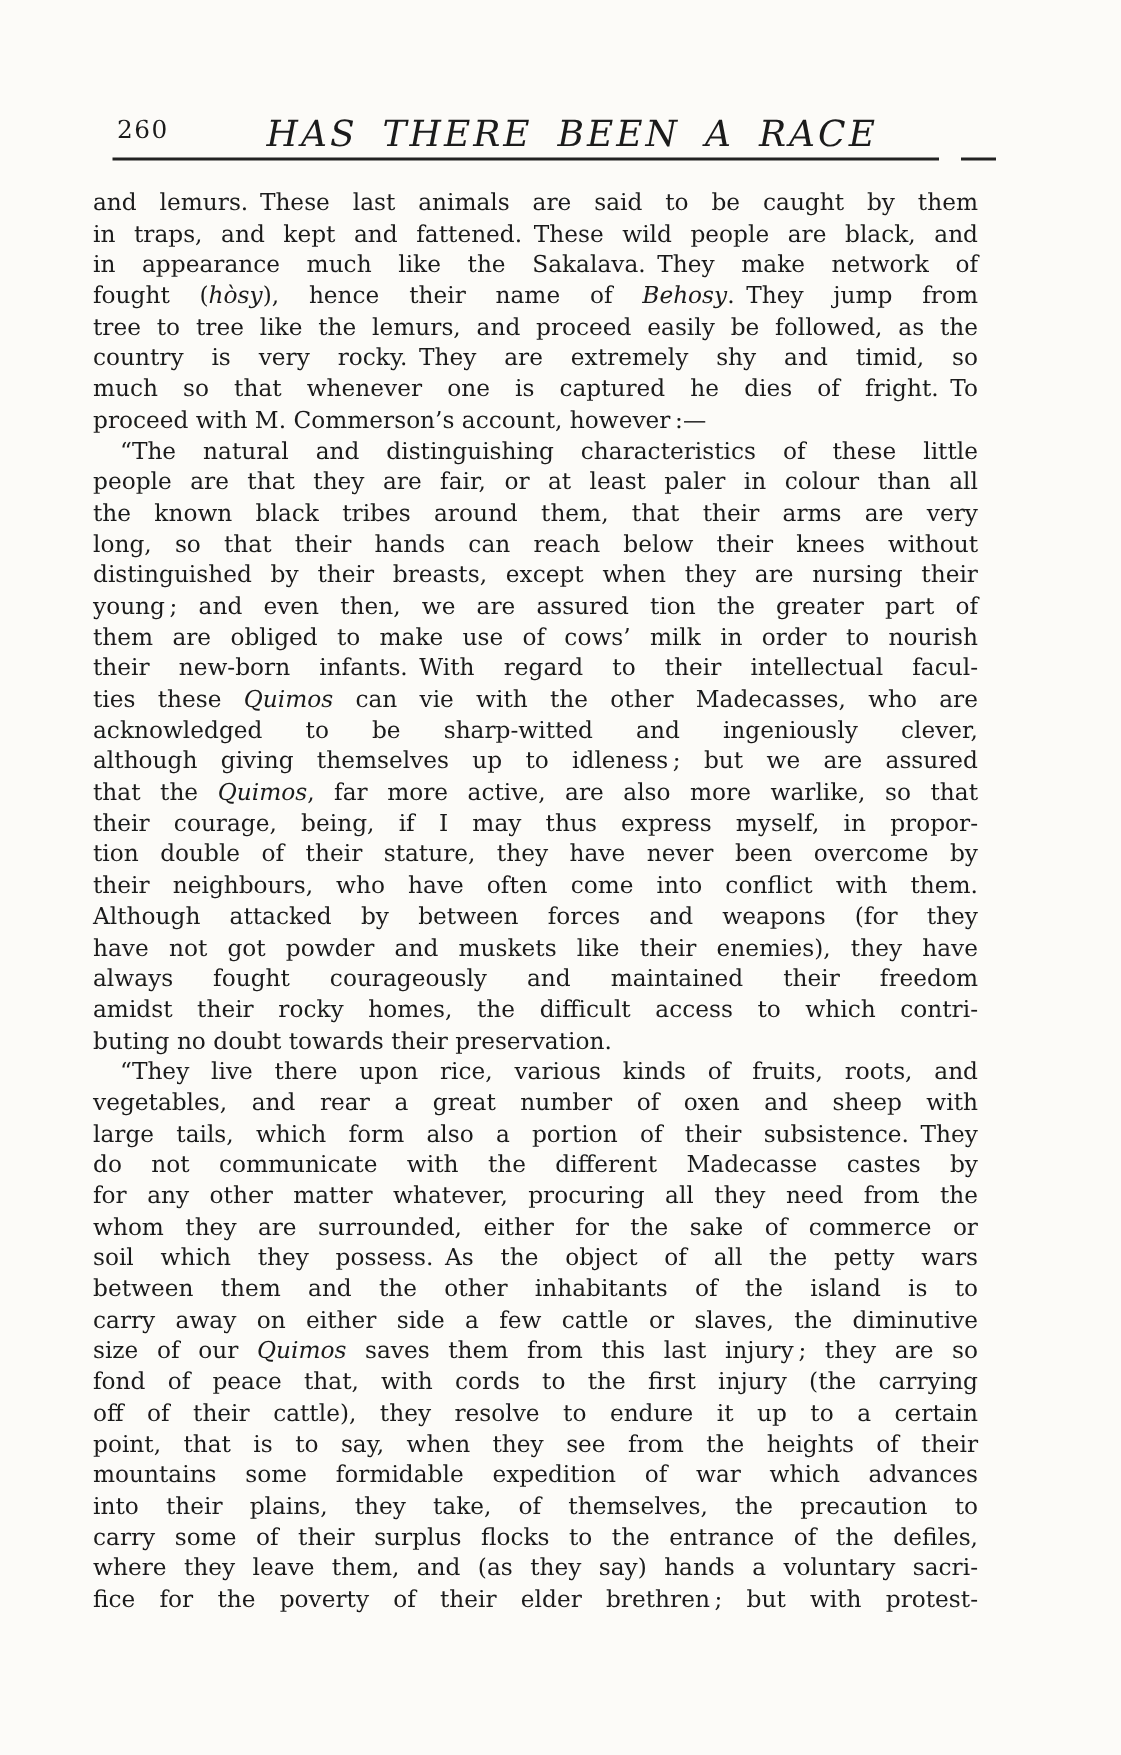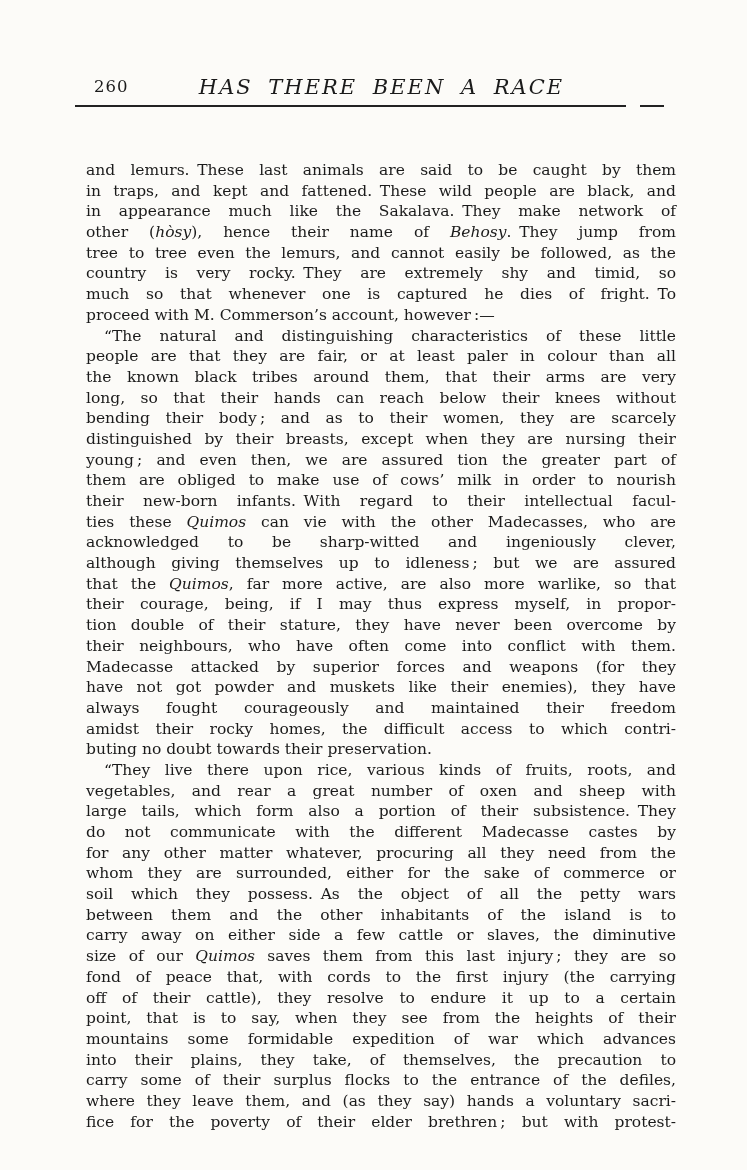--- a/index.html
+++ b/index.html
@@ -12,54 +12,53 @@
     width: 747px;
     height: 1170px;
     margin: 0 auto;
     background: var(--paper, #fcfbf8);
     color: var(--ink, #1b1b1b);
     font-family: "DejaVu Serif", "Liberation Serif", serif;
     overflow: hidden;
   }
   .page-number {
     position: absolute;
-    left: 94px;
+    left: 78px;
     top: 77px;
     font-size: 16.5px;
     letter-spacing: 1px;
   }
   .running-header {
     position: absolute;
     left: 16px;
     right: 0;
     top: 75px;
     text-align: center;
     font-style: italic;
-    font-size: 21px;
+    font-size: 24px;
     letter-spacing: 2px;
     word-spacing: 7px;
     white-space: nowrap;
   }
   .header-rule {
     position: absolute;
     left: 75px;
     top: 105px;
     width: 589px;
     height: 2px;
     background: linear-gradient(90deg,
       #222 0%, #222 93.5%,
       transparent 93.5%, transparent 96%,
       #222 96%, #222 100%);
   }
   .text-block {
     position: absolute;
-    left: 86px;
+    left: 62px;
     top: 125px;
     width: 590px;
-    margin-top: 35px;
   }
   .line {
     font-size: 15.5px;
     line-height: 20.68px;
     text-align: justify;
     text-align-last: justify;
     -moz-text-align-last: justify;
     white-space: normal;
   }
   .line.indent {
@@ -77,42 +76,41 @@
 <body>
 
 <div class="page" style="--paper: #fcfbf8; --ink: #1b1b1b;">
   <span class="page-number">260</span>
   <span class="running-header">HAS THERE BEEN A RACE</span>
   <div class="header-rule"></div>
   <main class="text-block">
       <div class="line"><span>and lemurs. These last animals are said to be caught by them</span></div>
       <div class="line"><span>in traps, and kept and fattened. These wild people are black, and</span></div>
       <div class="line"><span>in appearance much like the Sakalava. They make network of</span></div>
-      <div class="line"><span>other (</span><span class="italic">hòsy</span><span>), hence their name of </span><span class="italic">Behosy</span><span>. They jump from</span></div>
-      <div class="line"><span>tree to tree even the lemurs, and cannot easily be followed, as the</span></div>
+      <div class="line"><span>fought (</span><span class="italic">hòsy</span><span>), hence their name of </span><span class="italic">Behosy</span><span>. They jump from</span></div>
+      <div class="line"><span>tree to tree like the lemurs, and proceed easily be followed, as the</span></div>
       <div class="line"><span>country is very rocky. They are extremely shy and timid, so</span></div>
       <div class="line"><span>much so that whenever one is captured he dies of fright. To</span></div>
       <div class="line no-just"><span>proceed with M. Commerson’s account, however :—</span></div>
       <div class="line indent"><span>“The natural and distinguishing characteristics of these little</span></div>
       <div class="line"><span>people are that they are fair, or at least paler in colour than all</span></div>
       <div class="line"><span>the known black tribes around them, that their arms are very</span></div>
       <div class="line"><span>long, so that their hands can reach below their knees without</span></div>
-      <div class="line"><span>bending their body ; and as to their women, they are scarcely</span></div>
       <div class="line"><span>distinguished by their breasts, except when they are nursing their</span></div>
       <div class="line"><span>young ; and even then, we are assured tion the greater part of</span></div>
       <div class="line"><span>them are obliged to make use of cows’ milk in order to nourish</span></div>
       <div class="line"><span>their new-born infants. With regard to their intellectual facul-</span></div>
       <div class="line"><span>ties these </span><span class="italic">Quimos</span><span> can vie with the other Madecasses, who are</span></div>
       <div class="line"><span>acknowledged to be sharp-witted and ingeniously clever,</span></div>
       <div class="line"><span>although giving themselves up to idleness ; but we are assured</span></div>
       <div class="line"><span>that the </span><span class="italic">Quimos</span><span>, far more active, are also more warlike, so that</span></div>
       <div class="line"><span>their courage, being, if I may thus express myself, in propor-</span></div>
       <div class="line"><span>tion double of their stature, they have never been overcome by</span></div>
       <div class="line"><span>their neighbours, who have often come into conflict with them.</span></div>
-      <div class="line"><span>Madecasse attacked by superior forces and weapons (for they</span></div>
+      <div class="line"><span>Although attacked by between forces and weapons (for they</span></div>
       <div class="line"><span>have not got powder and muskets like their enemies), they have</span></div>
       <div class="line"><span>always fought courageously and maintained their freedom</span></div>
       <div class="line"><span>amidst their rocky homes, the difficult access to which contri-</span></div>
       <div class="line no-just"><span>buting no doubt towards their preservation.</span></div>
       <div class="line indent"><span>“They live there upon rice, various kinds of fruits, roots, and</span></div>
       <div class="line"><span>vegetables, and rear a great number of oxen and sheep with</span></div>
       <div class="line"><span>large tails, which form also a portion of their subsistence. They</span></div>
       <div class="line"><span>do not communicate with the different Madecasse castes by</span></div>
       <div class="line"><span>for any other matter whatever, procuring all they need from the</span></div>
       <div class="line"><span>whom they are surrounded, either for the sake of commerce or</span></div>

